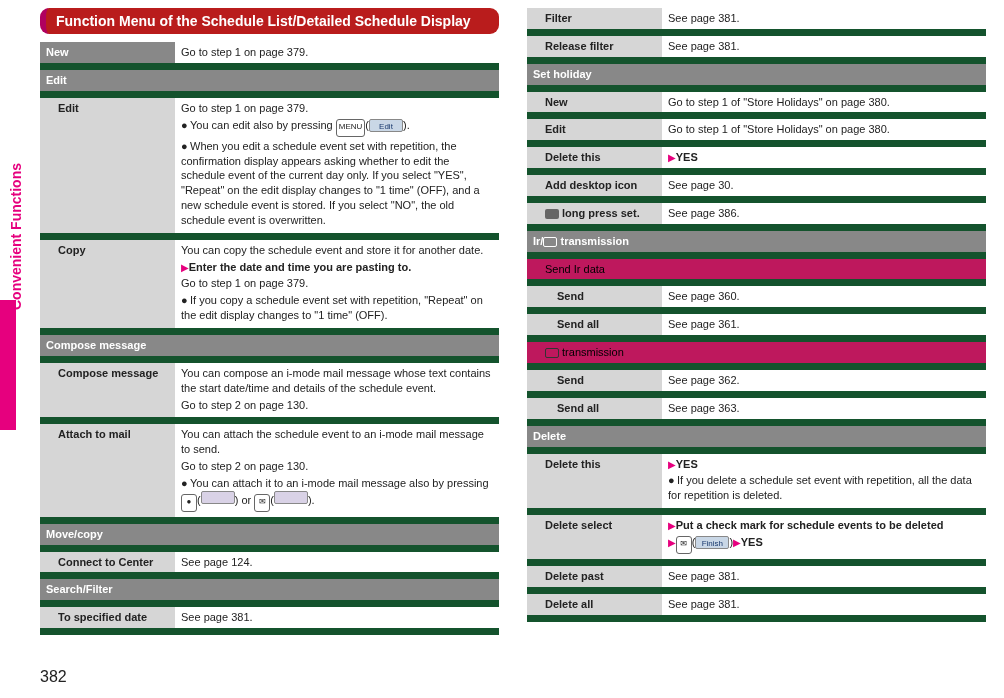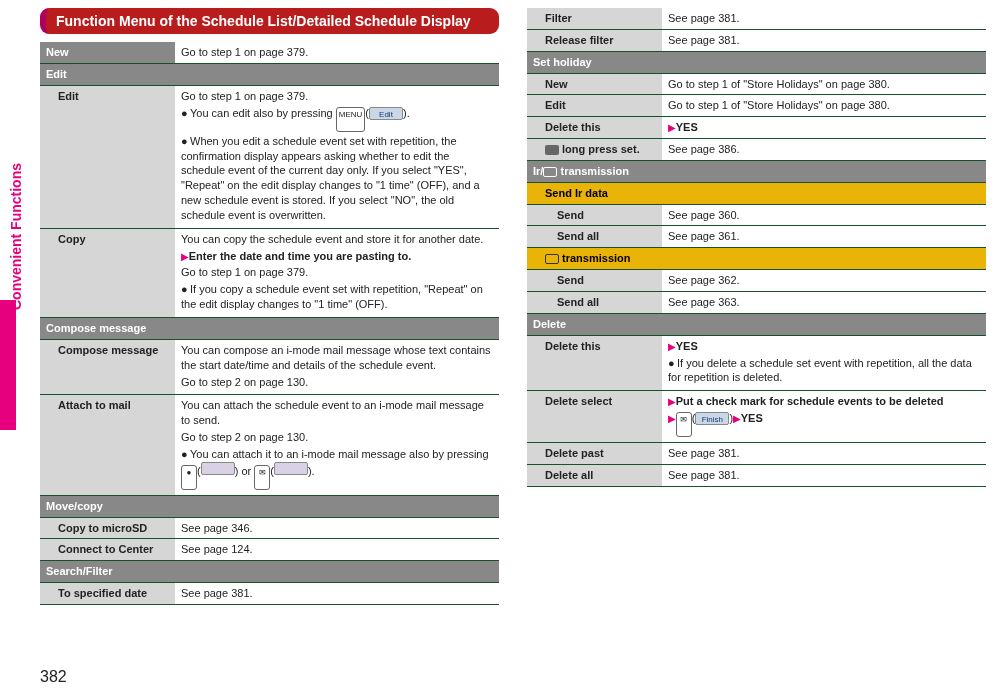--- a/index.html
+++ b/index.html
@@ -53,48 +53,48 @@
     margin-bottom: 8px;
   }
   table.sec {
     width: 100%;
     border-collapse: collapse;
     font-size: 11px;
   }
   table.sec td, table.sec th {
     vertical-align: top;
     padding: 3px 6px;
-    border-bottom: 1px solid #14532d;
+    border-bottom: 7px solid #14532d;
     text-align: left;
     line-height: 1.35;
   }
   .hdr1 {
     background: #888;
     color: #fff;
     font-weight: bold;
     border-bottom: 1px solid #555;
   }
   .hdr1 td { border-bottom: 1px solid #555; }
   .hdr2 {
-    background: #eab308;
+    background: #be185d;
     color: #000;
-    font-weight: bold;
+    font-weight: normal;
   }
   .lbl {
     background: #d6d6d6;
     font-weight: bold;
     width: 135px;
   }
   .lbl-i1 { padding-left: 18px !important; }
   .lbl-i2 { padding-left: 30px !important; }
   .bullet { display: inline-block; width: 9px; }
   .tri { color: #e6007e; font-size: 10px; }
   .keycap {
     display: inline-block;
-    min-width: 16px; height: 25px;
+    min-width: 16px; height: 18px;
     border: 1px solid #666; border-radius: 3px;
     background: #fff;
     font-size: 8px; line-height: 13px; text-align: center;
     padding: 0 2px;
   }
   .soft {
     display:inline-block; min-width:34px; height:13px;
     border:1px solid #888; border-radius:2px;
     background:#c9d7e6; font-size:8px; line-height:13px;
     text-align:center; padding:0 3px; color:#1a3a6e;
@@ -164,24 +164,20 @@
           <p>You can attach the schedule event to an i-mode mail message to send.</p>
           <p>Go to step 2 on page 130.</p>
           <p><span class="bullet">●</span><span>You can attach it to an i-mode mail message also by pressing </span><span class="keycap">●</span>(<span class="soft soft-mail"> </span>)<span> or </span><span class="keycap">✉</span>(<span class="soft soft-mail"> </span>)<span>.</span></p>
         </td>
       </tr>
 
       <tr class="hdr1">
             <td colspan="2">Move/copy</td>
           </tr>
       <tr>
-        <td class="lbl lbl-i1">Copy to microSD</td>
-        <td>See page 346.</td>
-      </tr>
-      <tr>
         <td class="lbl lbl-i1">Connect to Center</td>
         <td>See page 124.</td>
       </tr>
 
       <tr class="hdr1">
             <td colspan="2">Search/Filter</td>
           </tr>
       <tr>
         <td class="lbl lbl-i1">To specified date</td>
         <td>See page 381.</td>
@@ -212,20 +208,24 @@
       <tr>
             <td class="lbl lbl-i1">Edit</td>
             <td>Go to step 1 of "Store Holidays" on page 380.</td>
           </tr>
       <tr>
             <td class="lbl lbl-i1">Delete this</td>
           <td><span class="tri">▶</span><b>YES</b></td>
           </tr>
 
       <tr>
+            <td class="lbl lbl-i1">Add desktop icon</td>
+            <td>See page 30.</td>
+          </tr>
+      <tr>
             <td class="lbl lbl-i1"><span style="display:inline-block;width:14px;height:10px;background:#666;border-radius:2px;vertical-align:middle;"></span><span> long press set.</span></td>
             <td>See page 386.</td>
           </tr>
 
       <tr class="hdr1">
             <td colspan="2"><span>Ir/</span><span style="display:inline-block;width:14px;height:10px;border:1px solid #fff;border-radius:2px;vertical-align:middle;"></span><span> transmission</span></td>
           </tr>
       <tr class="hdr2">
             <td colspan="2" class="lbl-i1">Send Ir data</td>
           </tr>

